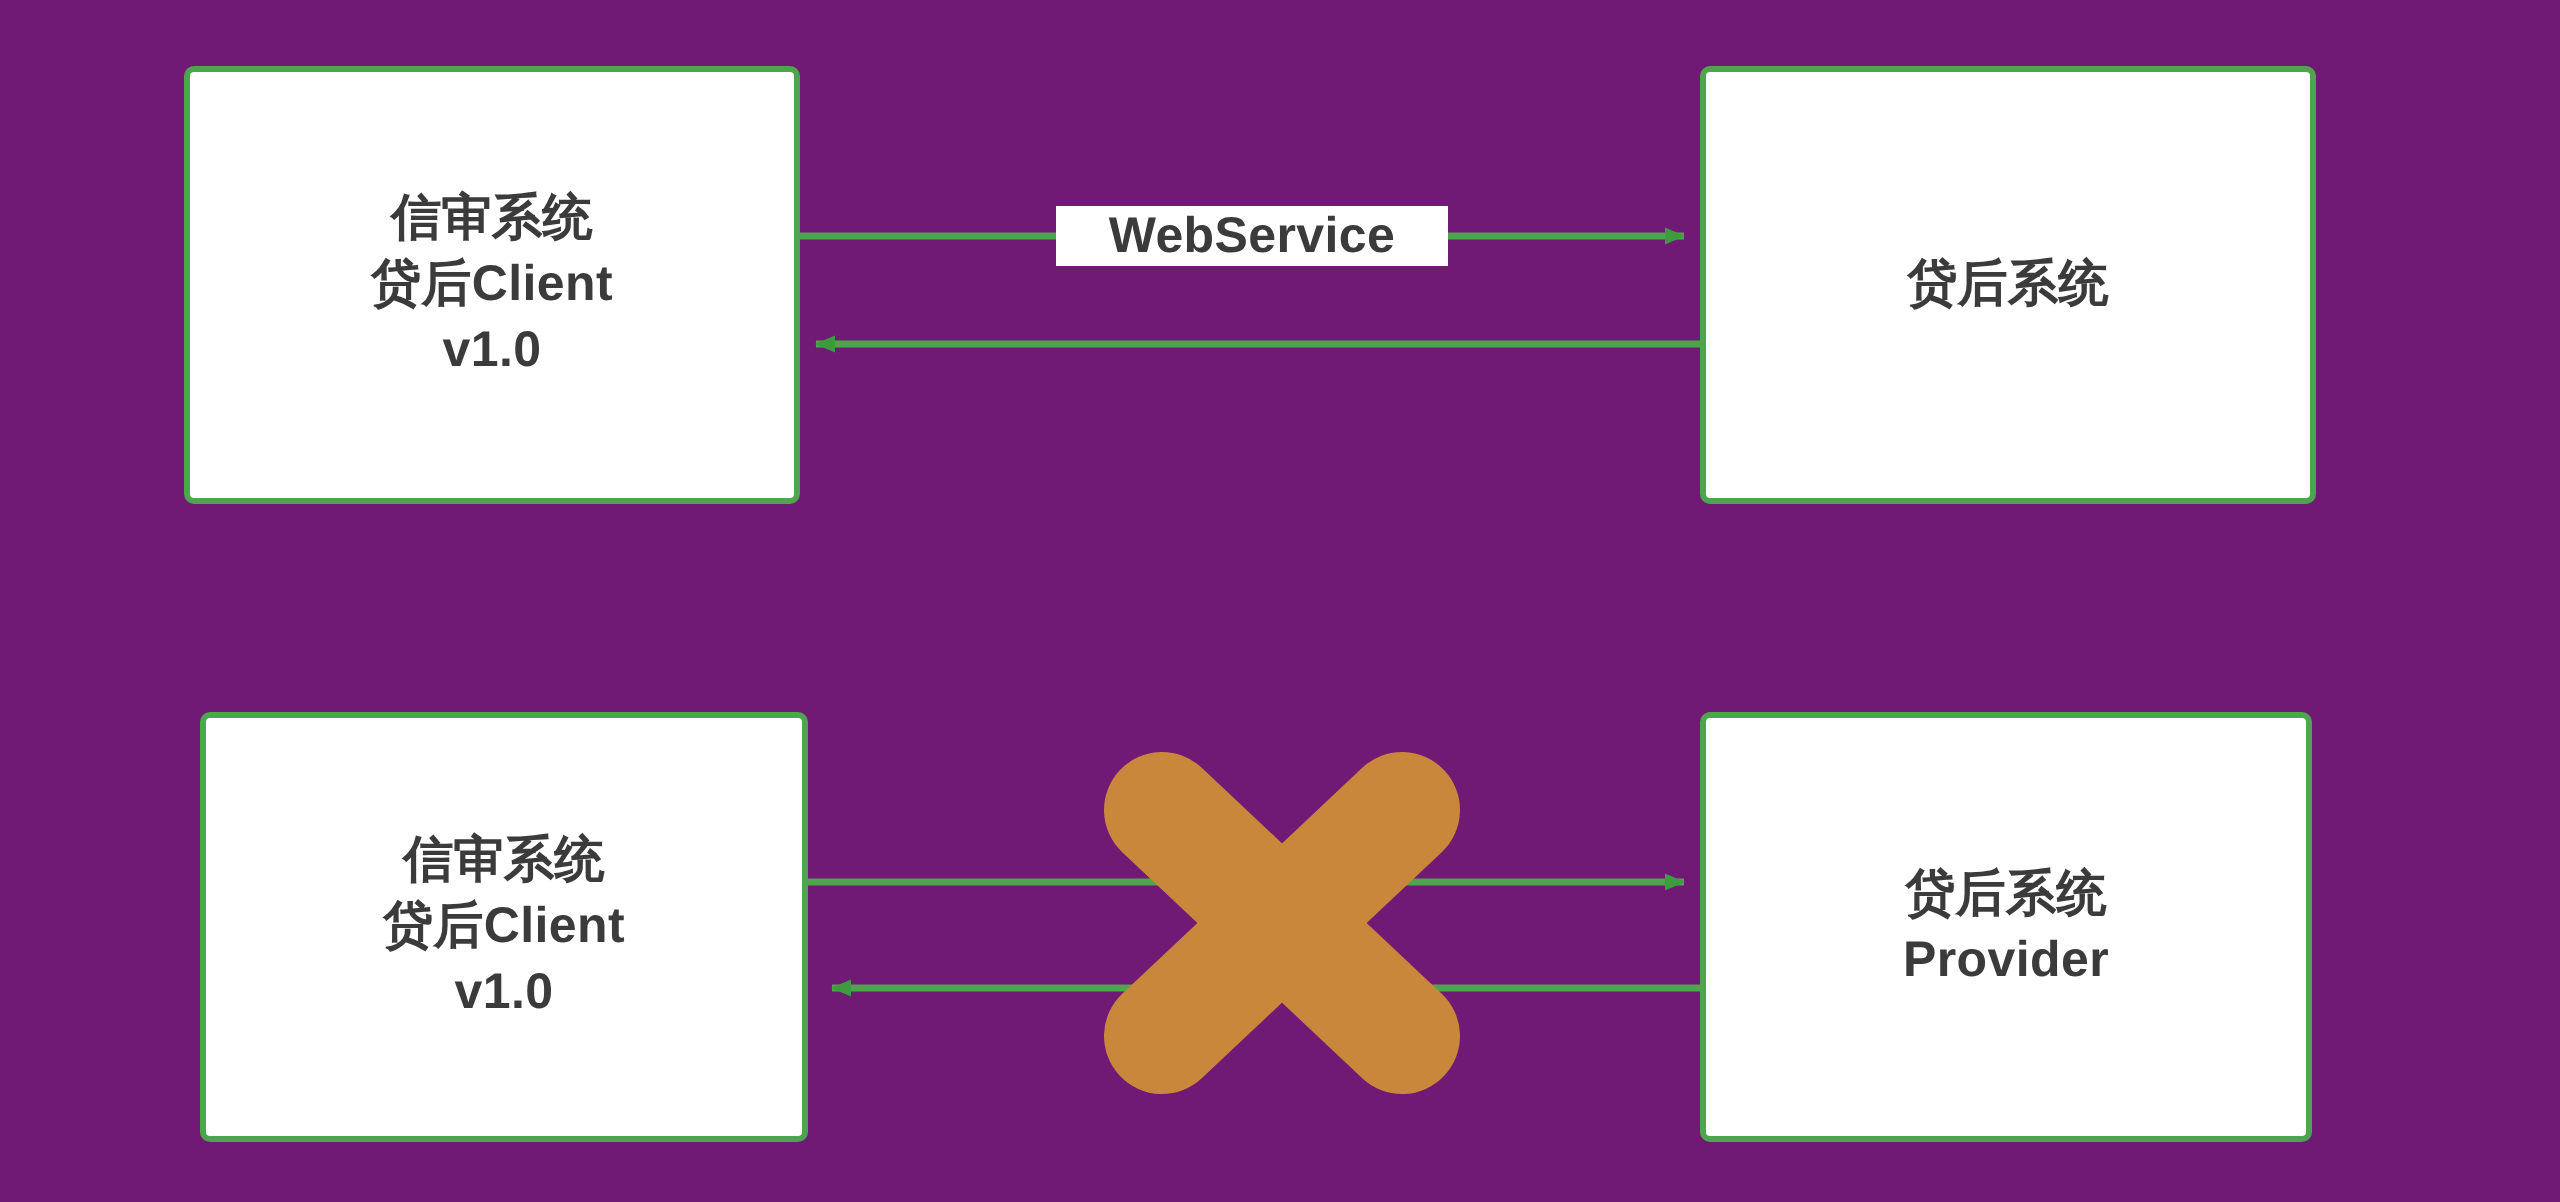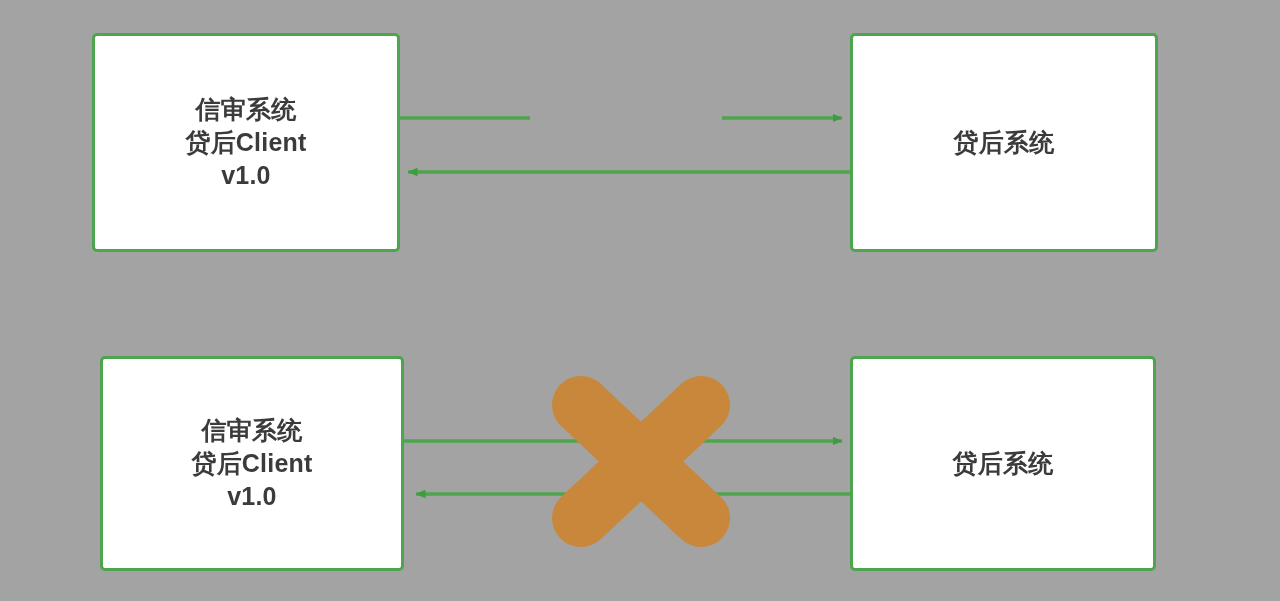--- a/index.html
+++ b/index.html
@@ -10,21 +10,21 @@
     width: 1280px;
     height: 601px;
     background: #ffffff;
     font-family: "Liberation Sans", "DejaVu Sans", sans-serif;
     overflow: hidden;
   }
   #canvas {
     position: relative;
     width: 1280px;
     height: 601px;
-    background: #a3a3a3;
+    background: #701a75;
   }
   .node-box {
     position: absolute;
     box-sizing: border-box;
     background: #ffffff;
     border: 3px solid #4DA64D;
     border-radius: 5px;
     display: flex;
     align-items: center;
     justify-content: center;
@@ -117,20 +117,21 @@
     <span class="label-lines">
       <span class="node-line">信审系统</span>
       <span class="node-line">贷后Client</span>
       <span class="node-line">v1.0</span>
     </span>
   </div>
 
   <div class="node-box" id="box-provider-bottom">
     <span class="label-lines">
       <span class="node-line">贷后系统</span>
+      <span class="node-line">Provider</span>
     </span>
   </div>
 
   <svg id="connectors" viewBox="0 0 1280 601">
     <defs>
       <marker id="arrow-right" markerWidth="10" markerHeight="9" refX="9.5" refY="4.5" orient="auto" markerUnits="userSpaceOnUse">
         <path d="M0,0.2 L10,4.5 L0,8.8 Z" fill="#3F9B3F"></path>
       </marker>
       <marker id="arrow-left" markerWidth="10" markerHeight="9" refX="9.5" refY="4.5" orient="auto" markerUnits="userSpaceOnUse">
         <path d="M0,0.2 L10,4.5 L0,8.8 Z" fill="#3F9B3F"></path>
@@ -142,20 +143,21 @@
       <line x1="722" y1="118" x2="842" y2="118" stroke="#4DA64D" stroke-width="3.4" marker-end="url(#arrow-right)"></line>
     </g>
 
     <line x1="850" y1="172" x2="408" y2="172" stroke="#4DA64D" stroke-width="3.4" marker-end="url(#arrow-left)"></line>
 
     <line x1="404" y1="441" x2="842" y2="441" stroke="#4DA64D" stroke-width="3.4" marker-end="url(#arrow-right)"></line>
 
     <line x1="850" y1="494" x2="416" y2="494" stroke="#4DA64D" stroke-width="3.4" marker-end="url(#arrow-left)"></line>
   </svg>
 
+  <div id="edge-label-webservice">WebService</div>
 
   <svg id="blocked-x-mark" viewBox="0 0 188 175">
     <g stroke="#C8873A" stroke-width="58" stroke-linecap="round" fill="none">
       <line x1="34" y1="31" x2="154" y2="144"></line>
       <line x1="154" y1="31" x2="34" y2="144"></line>
     </g>
   </svg>
 
 </div>
 

